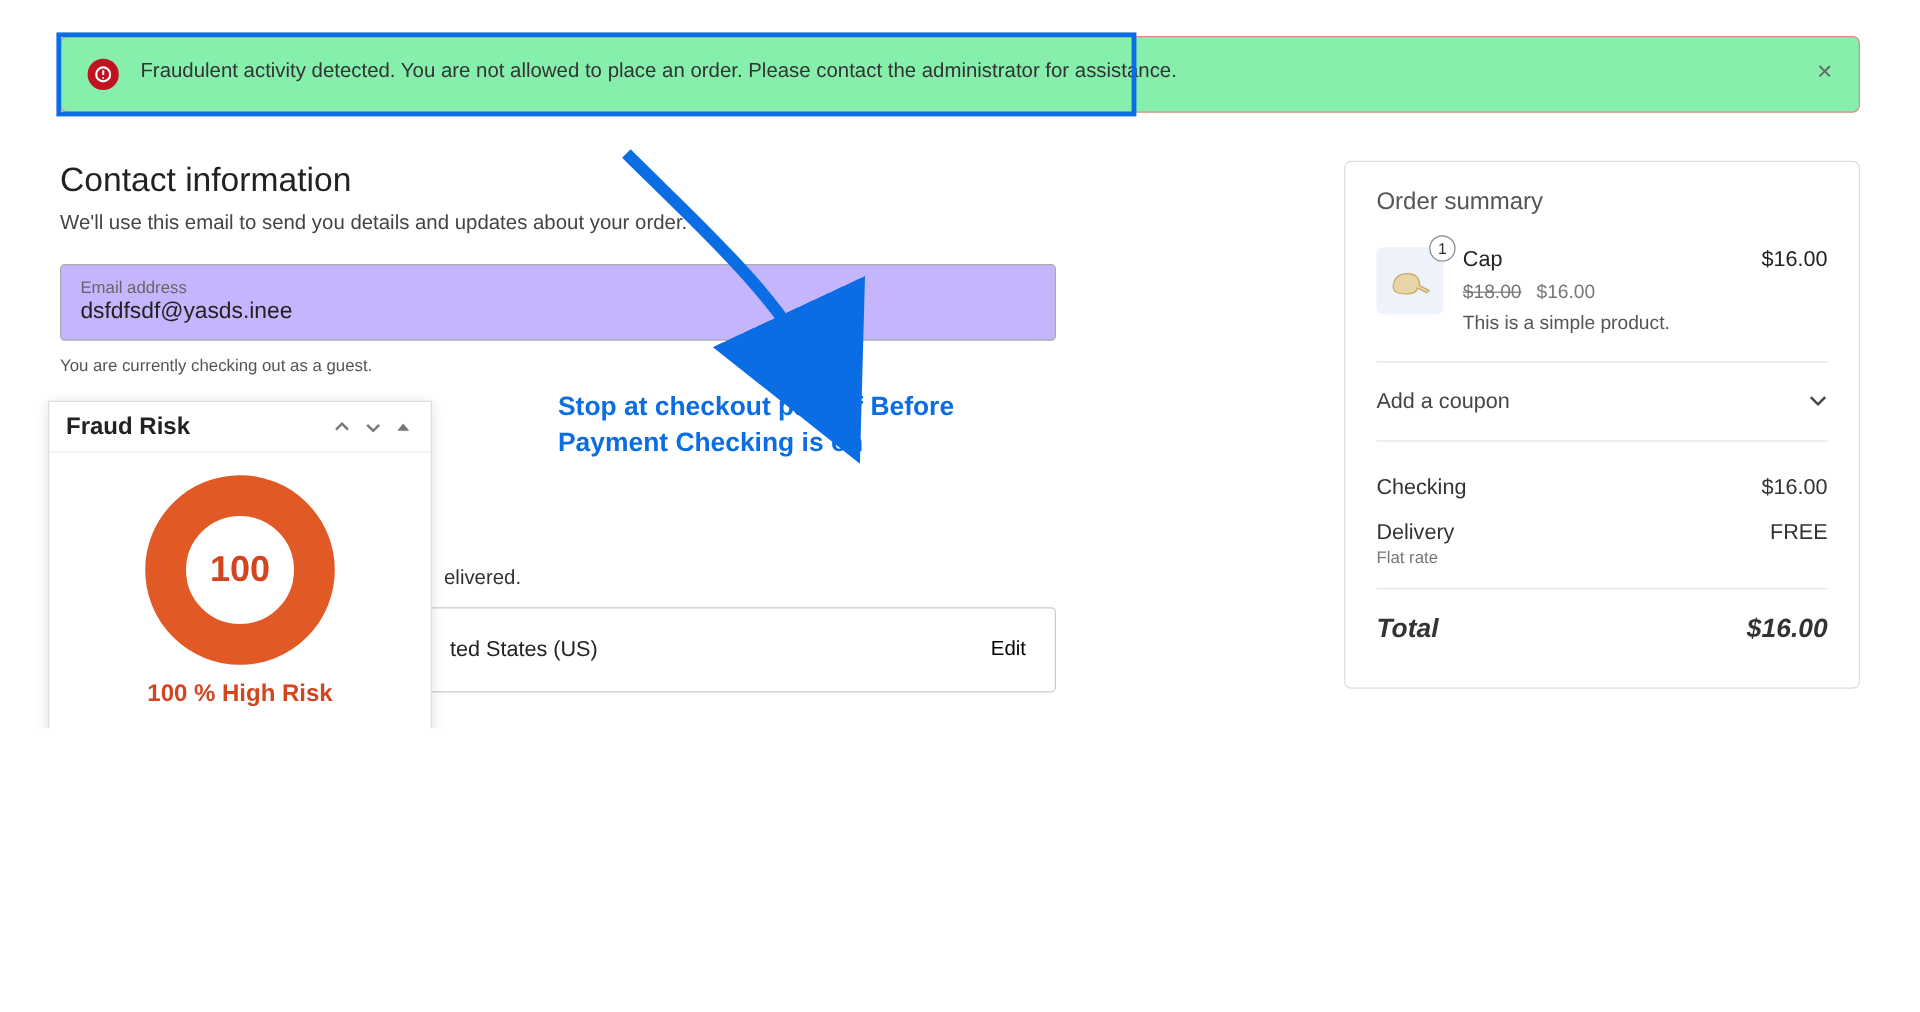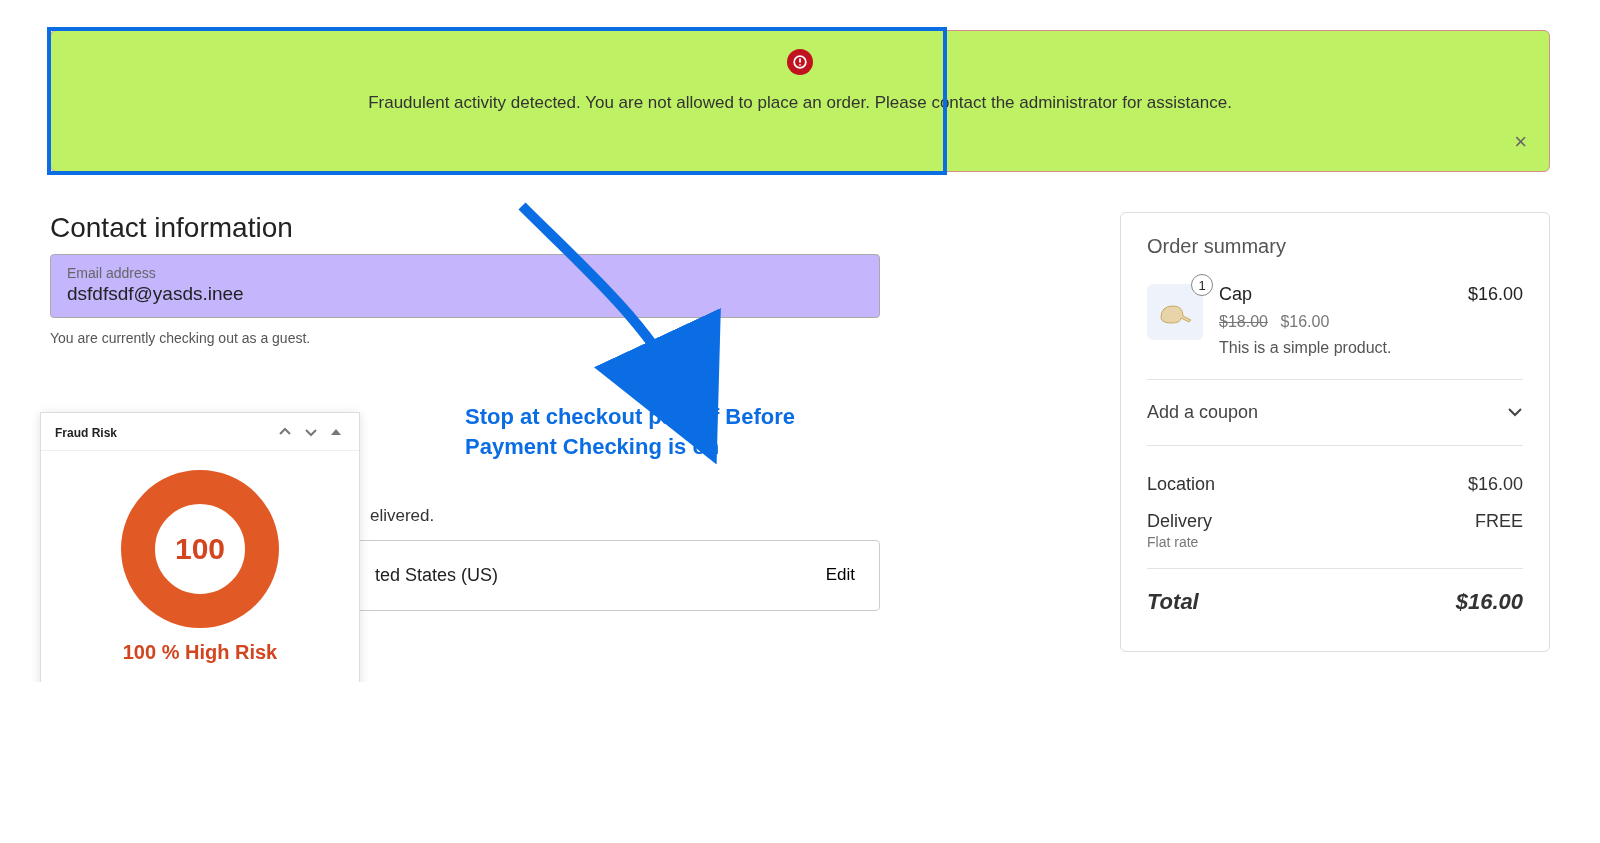--- a/index.html
+++ b/index.html
@@ -7,29 +7,28 @@
     font-family: -apple-system, BlinkMacSystemFont, "Segoe UI", Helvetica, Arial, sans-serif;
     background: #fff;
     color: #2b2b2b;
     padding: 30px 50px;
     width: 1600px;
     position: relative;
   }
 
   
   .alert {
-    background: #bef264;
+    background: #86efac;
     border: 1px solid #d88d8d;
     border-radius: 6px;
     padding: 18px 22px;
     display: flex;
-    align-items: center;
+    align-items: flex-start;
     gap: 18px;
     position: relative;
-    flex-direction: column;
   }
   .alert-highlight-box {
     position: absolute;
     top: -4px; left: -4px;
     width: 900px;
     height: calc(100% + 8px);
     border: 4px solid #0a6de4;
     pointer-events: none;
   }
   .alert .icon-circle {
@@ -93,21 +92,21 @@
     border: 1px solid #ddd;
     box-shadow: 0 2px 10px rgba(0,0,0,0.12);
     z-index: 3;
   }
   .fraud-header {
     display: flex; align-items: center;
     padding: 10px 14px 8px;
     border-bottom: 1px solid #eee;
     gap: 6px;
   }
-  .fraud-header .title { font-size: 12px; font-weight: 600; color: #222; flex:1; }
+  .fraud-header .title { font-size: 20px; font-weight: 600; color: #222; flex:1; }
   .fraud-header .ctrl {
     background:none; border:none; cursor:pointer;
     color:#777; font-size:13px; padding:2px 4px;
   }
   .fraud-body { padding: 18px 14px 14px; text-align: center; }
   .gauge-wrap { position:relative; width: 160px; height:160px; margin: 0 auto 12px; }
   .gauge-num {
     position:absolute; inset:0;
     display:flex; align-items:center; justify-content:center;
     font-size: 30px; font-weight:700; color:#d2451e;
@@ -228,20 +227,21 @@
   </span>
   <span class="alert-text">Fraudulent activity detected. You are not allowed to place an order. Please contact the administrator for assistance.</span>
   <button class="alert-close">×</button>
 </div>
 
 <div class="layout">
 
   <div class="main">
 
     <h2 class="section-title">Contact information</h2>
+    <p class="section-sub">We'll use this email to send you details and updates about your order.</p>
 
     <div class="field">
       <div class="field-label">Email address</div>
       <input class="field-input" value="dsfdfsdf@yasds.inee" style="">
     </div>
     <div class="guest-note">You are currently checking out as a guest.</div>
 
     <div class="callout callout1">Stop at checkout page if Before Payment Checking is on</div>
 
     <svg class="arrow arrow1" viewBox="0 0 200 210">
@@ -334,21 +334,21 @@
         <span>Add a coupon</span>
         <span>
           <svg width="16" height="12" viewBox="0 0 16 12">
               <path d="M2 3 L8 9 L14 3" stroke="#444" stroke-width="2" fill="none"></path>
             </svg>
         </span>
       </div>
 
       <div class="totals">
         <div class="trow">
-          <span>Location</span>
+          <span>Checking</span>
           <span>$16.00</span>
         </div>
         <div class="trow">
           <span>
             <span>Delivery</span>
             <span class="sub">Flat rate</span>
           </span>
           <span>FREE</span>
         </div>
         <div class="trow total">

